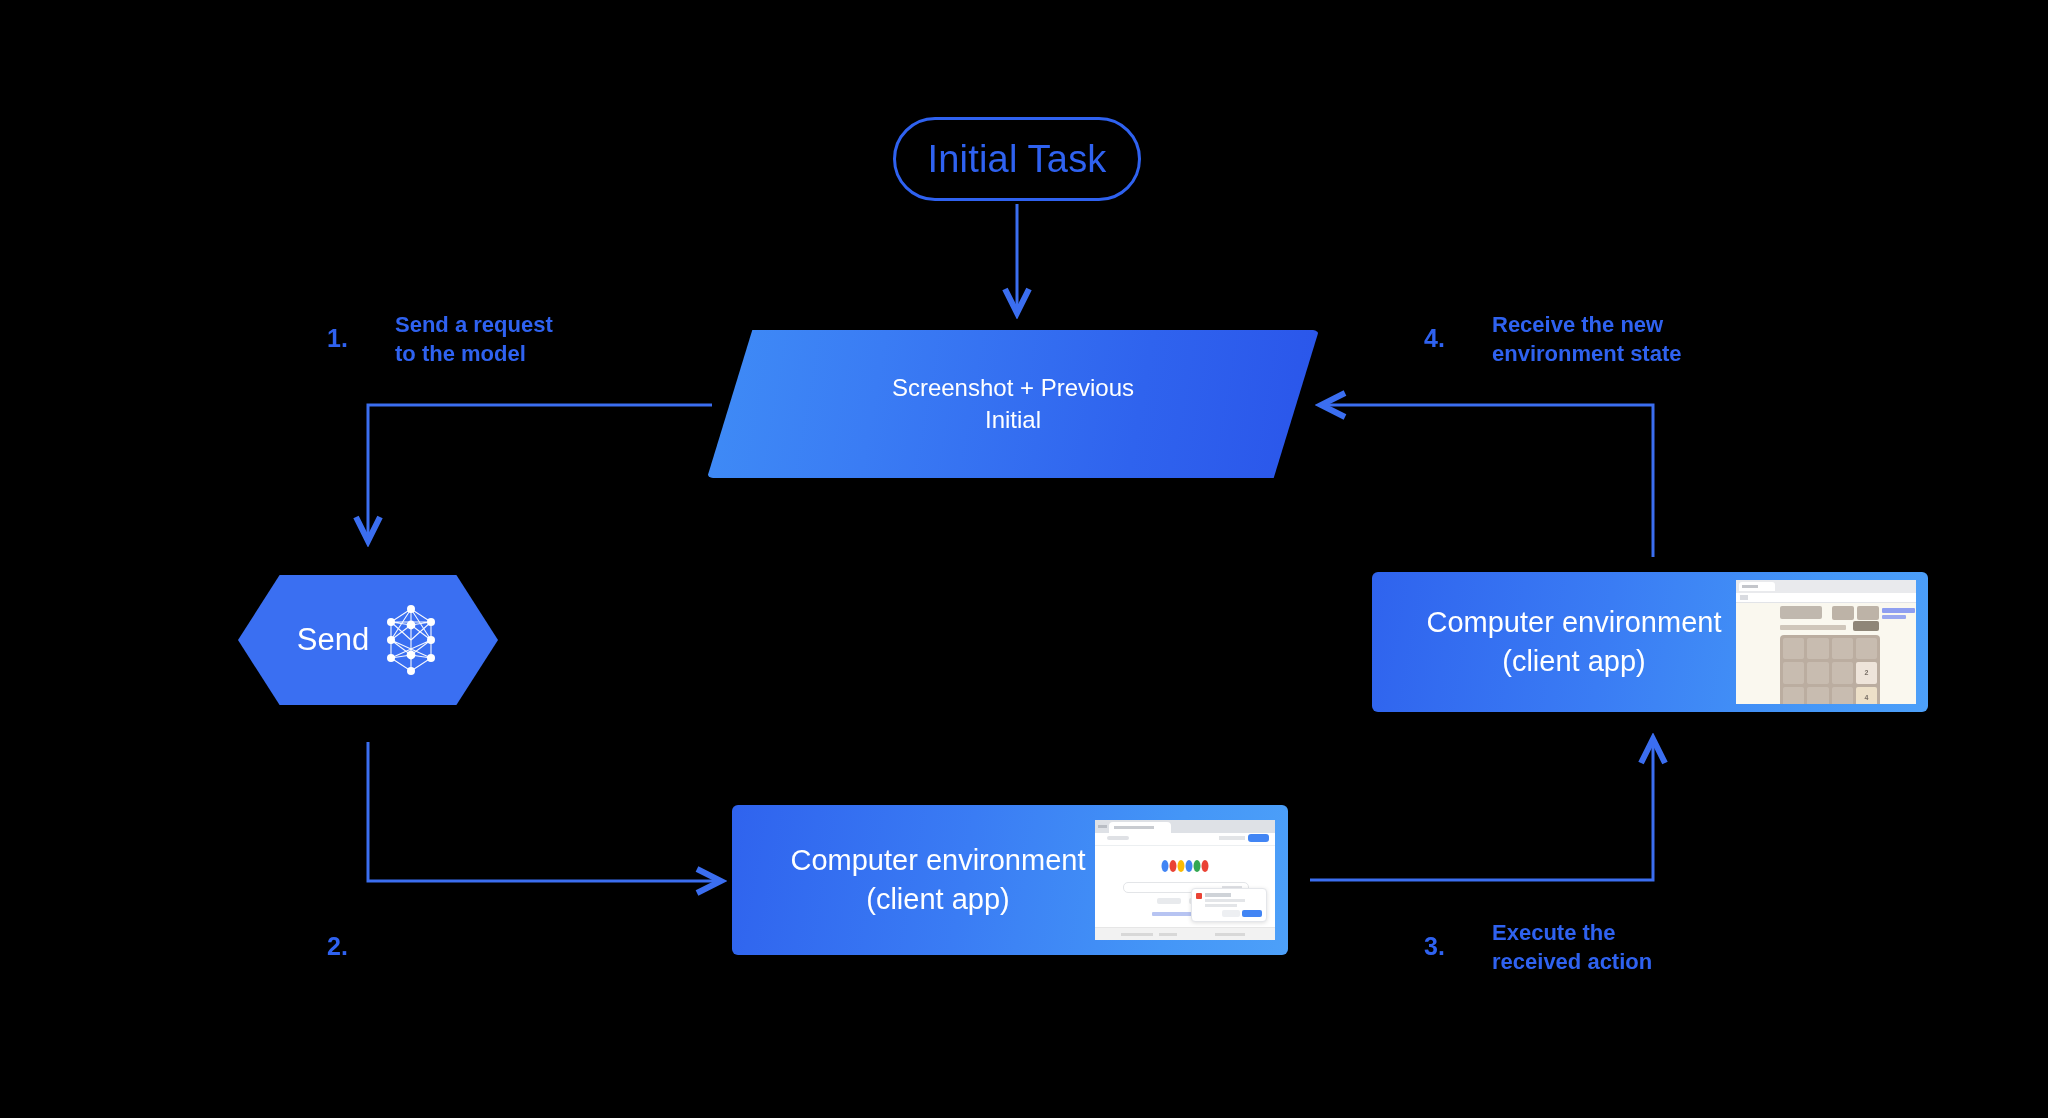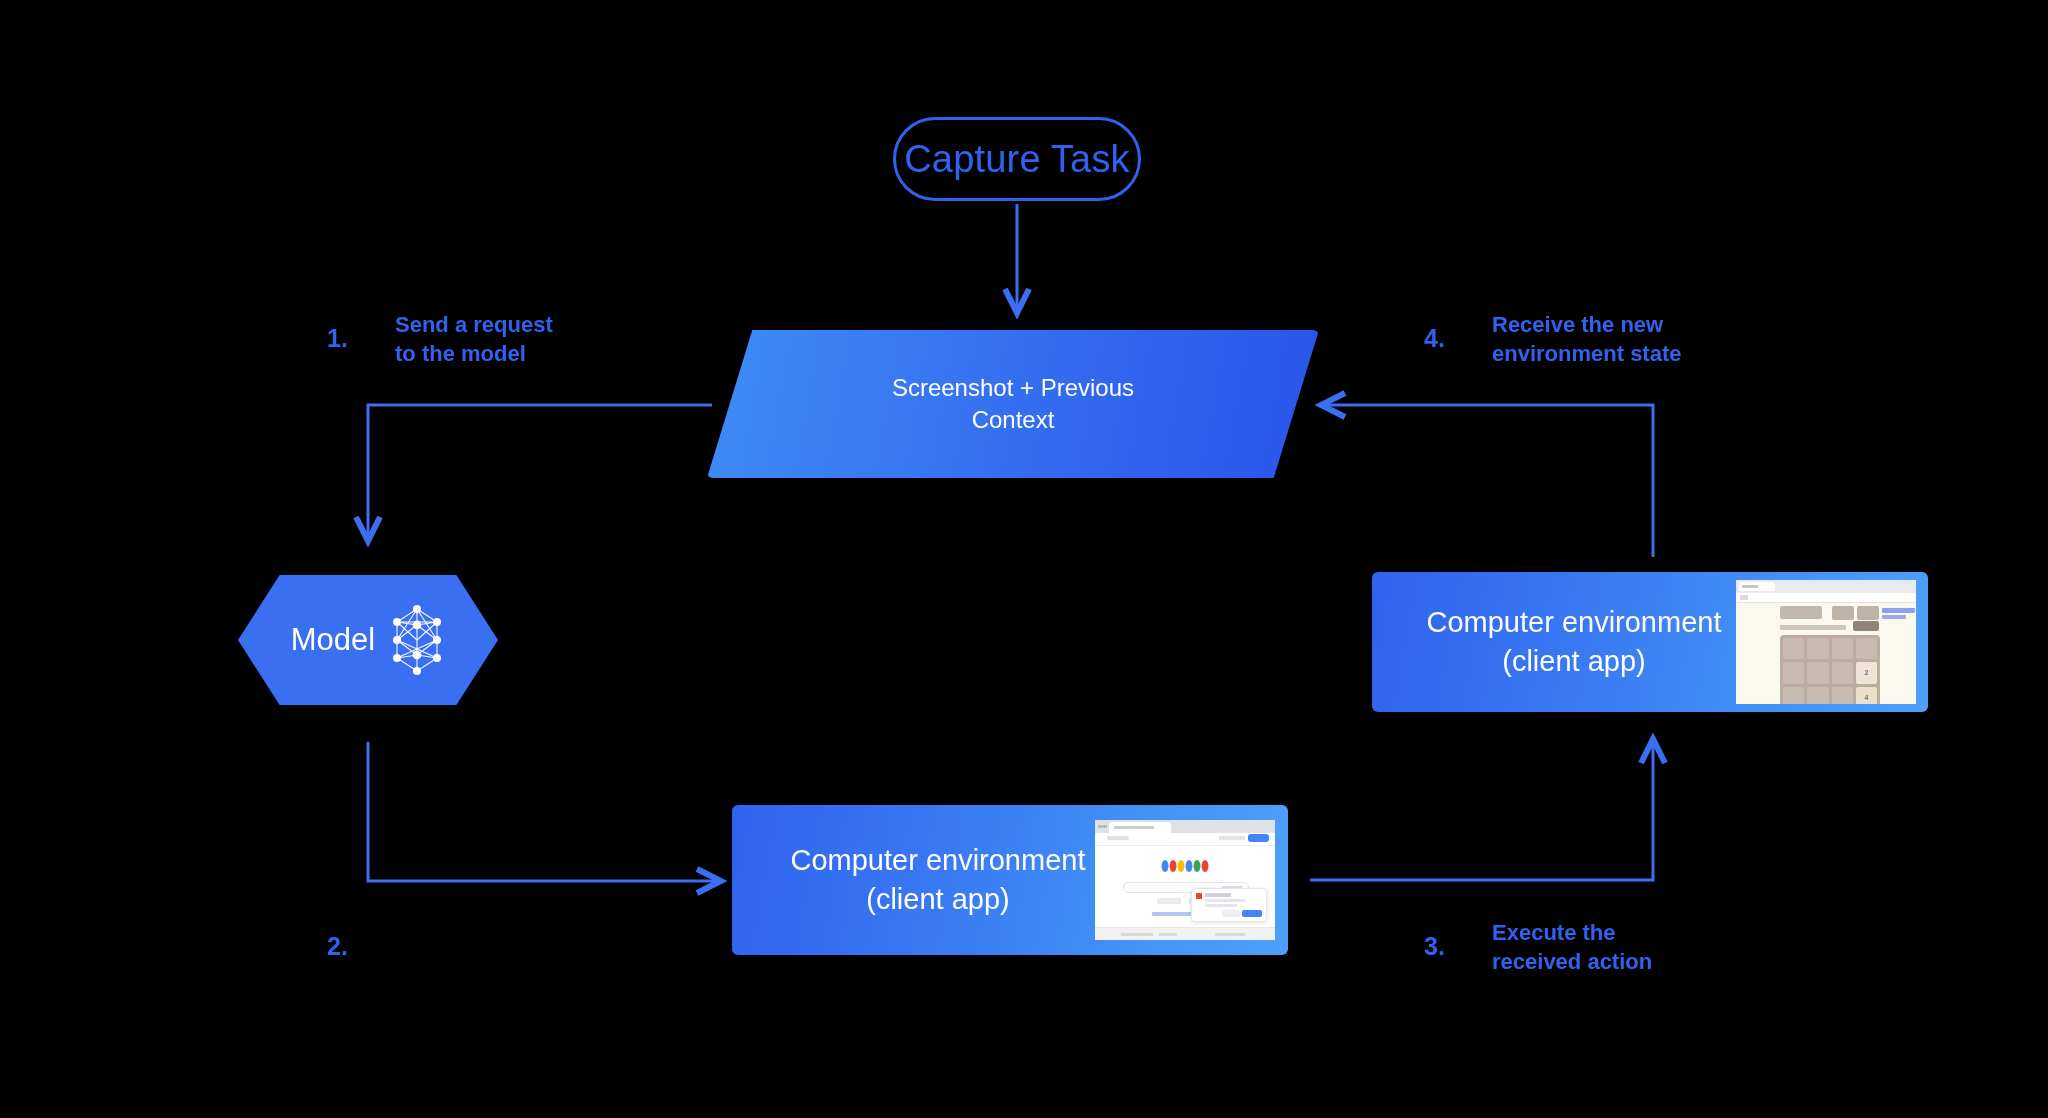--- a/index.html
+++ b/index.html
@@ -153,35 +153,35 @@
     <path d="M712,405 L368,405 L368,538" fill="none" stroke="#3b6ef0" stroke-width="3" marker-end="url(#arw)"></path>
 
     <path d="M368,742 L368,881 L718,881" fill="none" stroke="#3b6ef0" stroke-width="3" marker-end="url(#arw)"></path>
 
     <path d="M1310,880 L1653,880 L1653,742" fill="none" stroke="#3b6ef0" stroke-width="3" marker-end="url(#arw)"></path>
 
     <path d="M1653,557 L1653,405 L1324,405" fill="none" stroke="#3b6ef0" stroke-width="3" marker-end="url(#arw)"></path>
   </svg>
 
   <div id="initial-task">
-    <span class="label">Capture Task</span>
+    <span class="label">Initial Task</span>
   </div>
 
   <div id="parallelogram">
     <div class="skin"></div>
     <div class="txt">
       <span>Screenshot + Previous</span>
-      <span>Context</span>
+      <span>Initial</span>
     </div>
   </div>
 
   <div id="model-node">
     <div class="skin"></div>
     <div class="inner">
-      <span class="label">Model</span>
+      <span class="label">Send</span>
       <svg class="nn" viewBox="0 0 56 74">
         <g stroke="#ffffff" stroke-width="1.1" fill="none" opacity="0.95">
           <path d="M28,6 L8,19 M28,6 L48,19 M28,6 L28,22 M28,6 L8,37 M28,6 L48,37"></path>
           <path d="M8,19 L28,22 M48,19 L28,22 M8,19 L28,37 M48,19 L28,37 M8,19 L48,19"></path>
           <path d="M8,19 L8,37 M48,19 L48,37 M8,37 L28,22 M48,37 L28,22"></path>
           <path d="M8,37 L28,52 M48,37 L28,52 M28,22 L28,52 M8,37 L48,55 M48,37 L8,55"></path>
           <path d="M8,37 L8,55 M48,37 L48,55 M28,52 L8,55 M28,52 L48,55"></path>
           <path d="M8,55 L28,68 M48,55 L28,68 M28,52 L28,68"></path>
         </g>
         <g fill="#ffffff">

